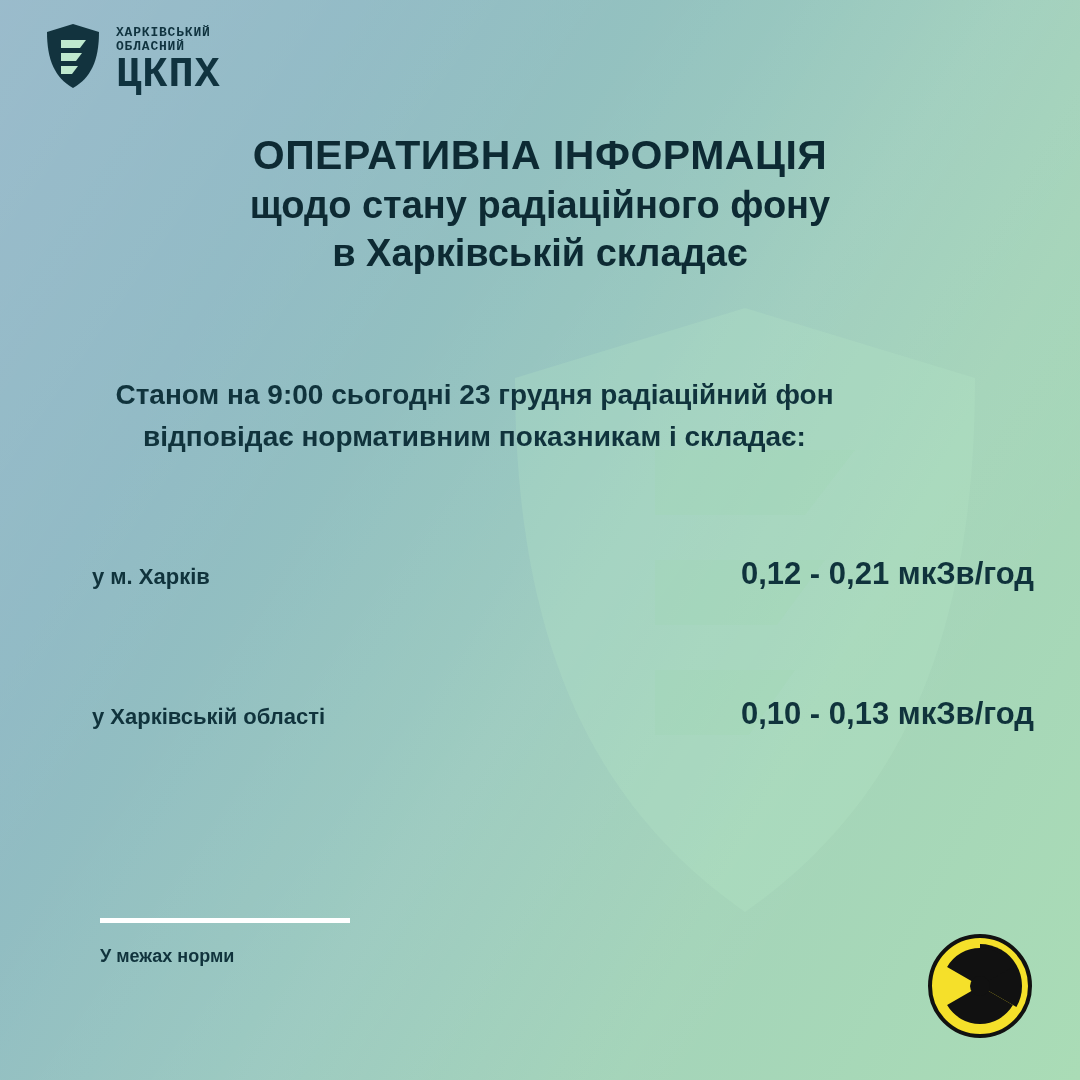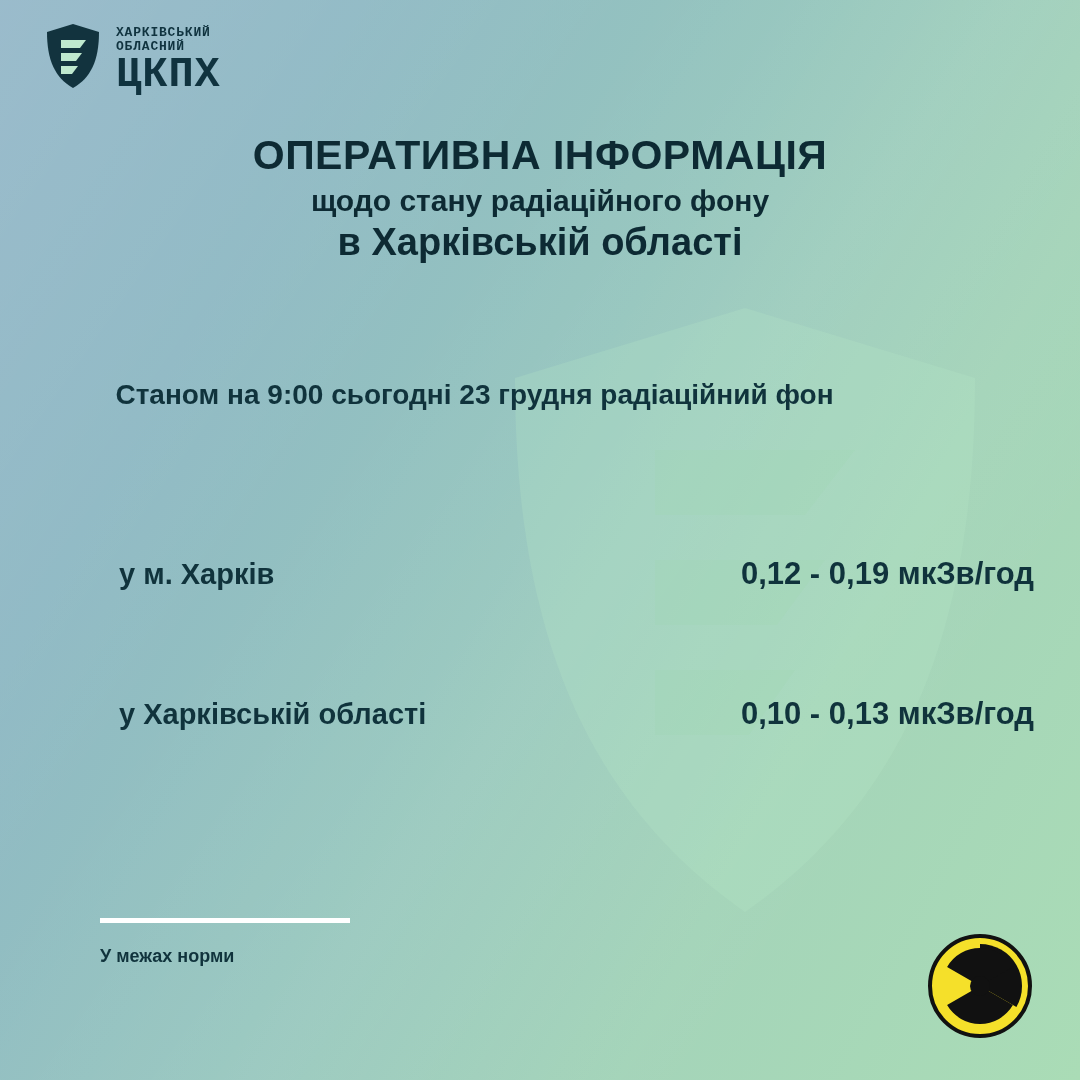--- a/index.html
+++ b/index.html
@@ -77,21 +77,21 @@
     left: 0;
     width: 1080px;
     text-align: center;
     color: #0d2a33;
   }
   .title-line {
     font-weight: bold;
     line-height: 1.26;
   }
   .title-line.l1 { font-size: 41px; letter-spacing: 0.5px; }
-  .title-line.l2 { font-size: 30px; }
+  .title-line.l2 { font-size: 38px; }
   .title-line.l3 { font-size: 38px; }
 
   .subtitle-block {
     position: absolute;
     top: 374px;
     left: 0;
     width: 949px;
     text-align: center;
     color: #10333c;
   }
@@ -108,24 +108,23 @@
     left: 92px;
     width: 942px;
   }
   .row {
     display: flex;
     align-items: baseline;
     justify-content: space-between;
     height: 140px;
   }
   .row-label {
-    font-size: 29px;
-    font-weight: bold;
-    color: #10333c;
-    margin-left: 27px;
+    font-size: 22px;
+    font-weight: bold;
+    color: #10333c;
   }
   .row-value {
     font-size: 31px;
     font-weight: bold;
     color: #10333c;
     white-space: nowrap;
   }
 
   
   .footer-rule {
@@ -175,31 +174,32 @@
     <div class="logo-text">
       <div class="logo-line1">ХАРКІВСЬКИЙ</div>
       <div class="logo-line2">ОБЛАСНИЙ</div>
       <div class="logo-abbr">ЦКПХ</div>
     </div>
   </div>
 
   <div class="title-block">
     <div class="title-line l1">ОПЕРАТИВНА ІНФОРМАЦІЯ</div>
     <div class="title-line l2">щодо стану радіаційного фону</div>
-    <div class="title-line l3">в Харківській області</div>
+    <div class="title-line l3">в Харківській складає</div>
   </div>
 
   <div class="subtitle-block">
     <div class="subtitle-line">Станом на 9:00 сьогодні 23 грудня радіаційний фон</div>
+    <div class="subtitle-line">відповідає нормативним показникам і складає:</div>
   </div>
 
   <div class="rows">
     <div class="row">
       <div class="row-label">у м. Харків</div>
-      <div class="row-value">0,12 - 0,19 мкЗв/год</div>
+      <div class="row-value">0,12 - 0,21 мкЗв/год</div>
     </div>
     <div class="row">
       <div class="row-label">у Харківській області</div>
       <div class="row-value">0,10 - 0,13 мкЗв/год</div>
     </div>
   </div>
 
   <div class="footer-rule"></div>
   <div class="footer-note">У межах норми</div>
 

